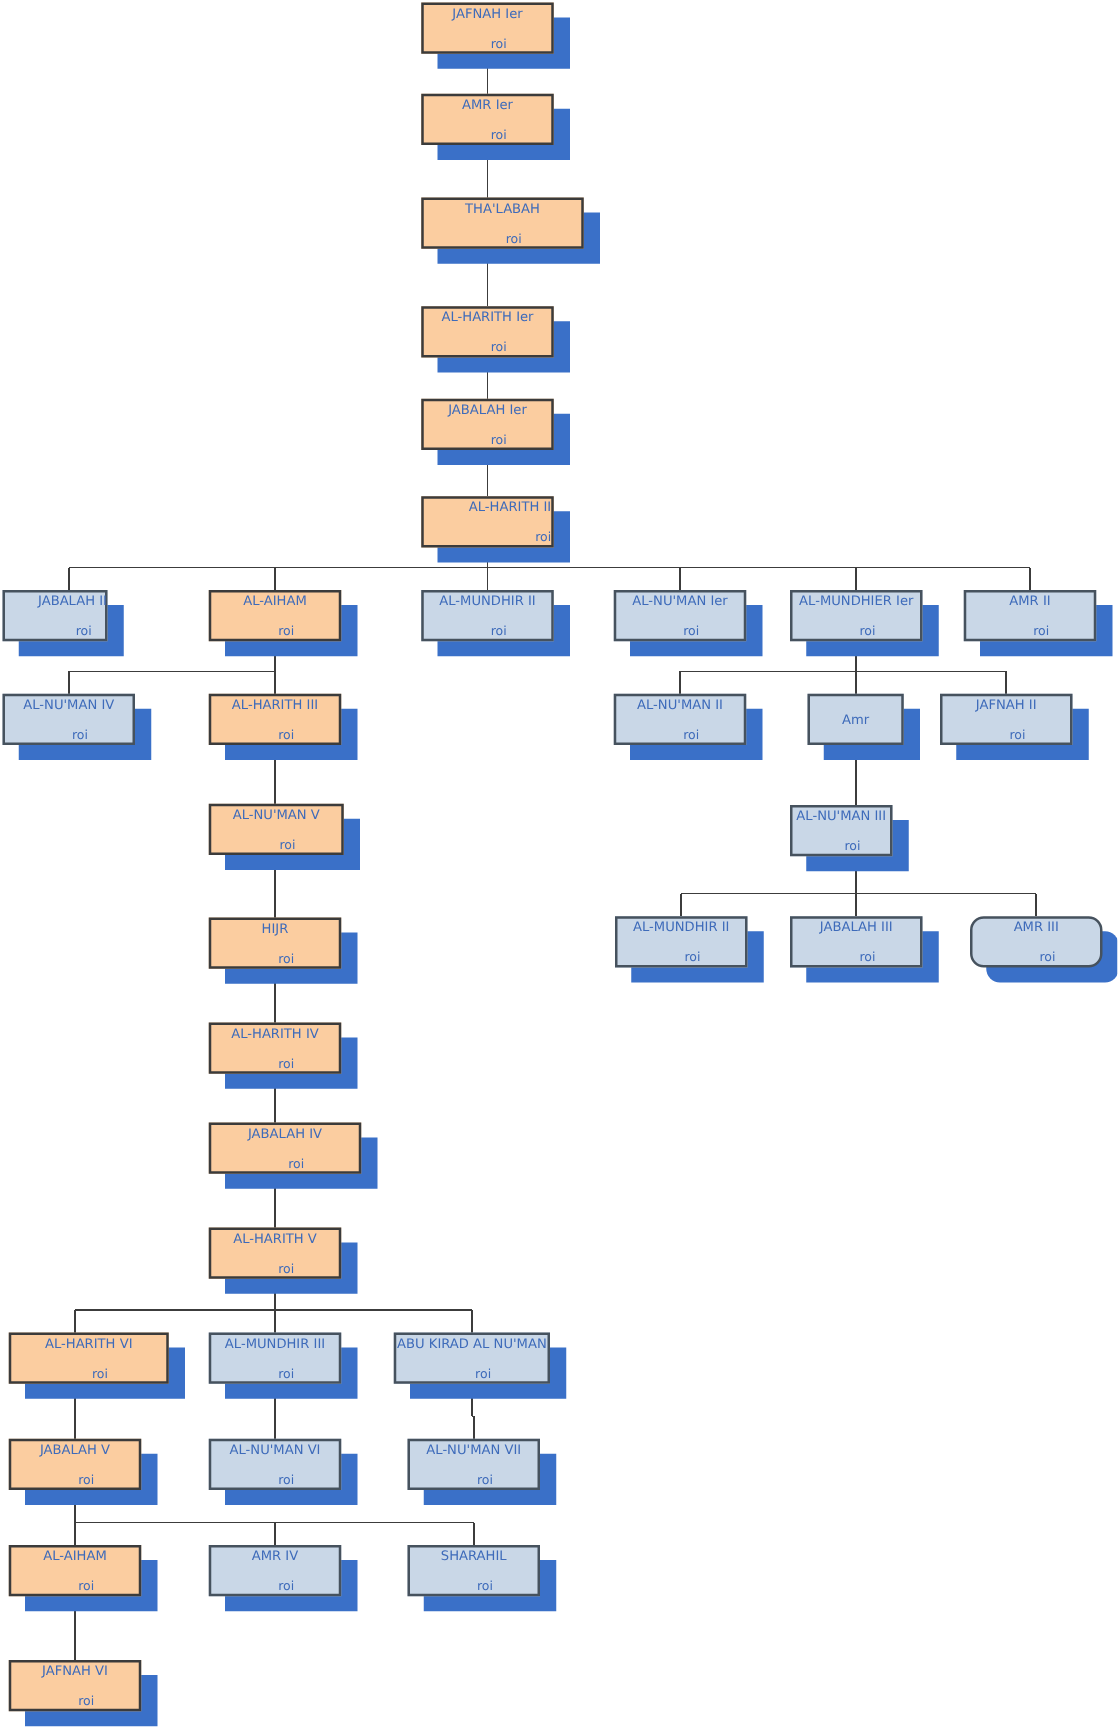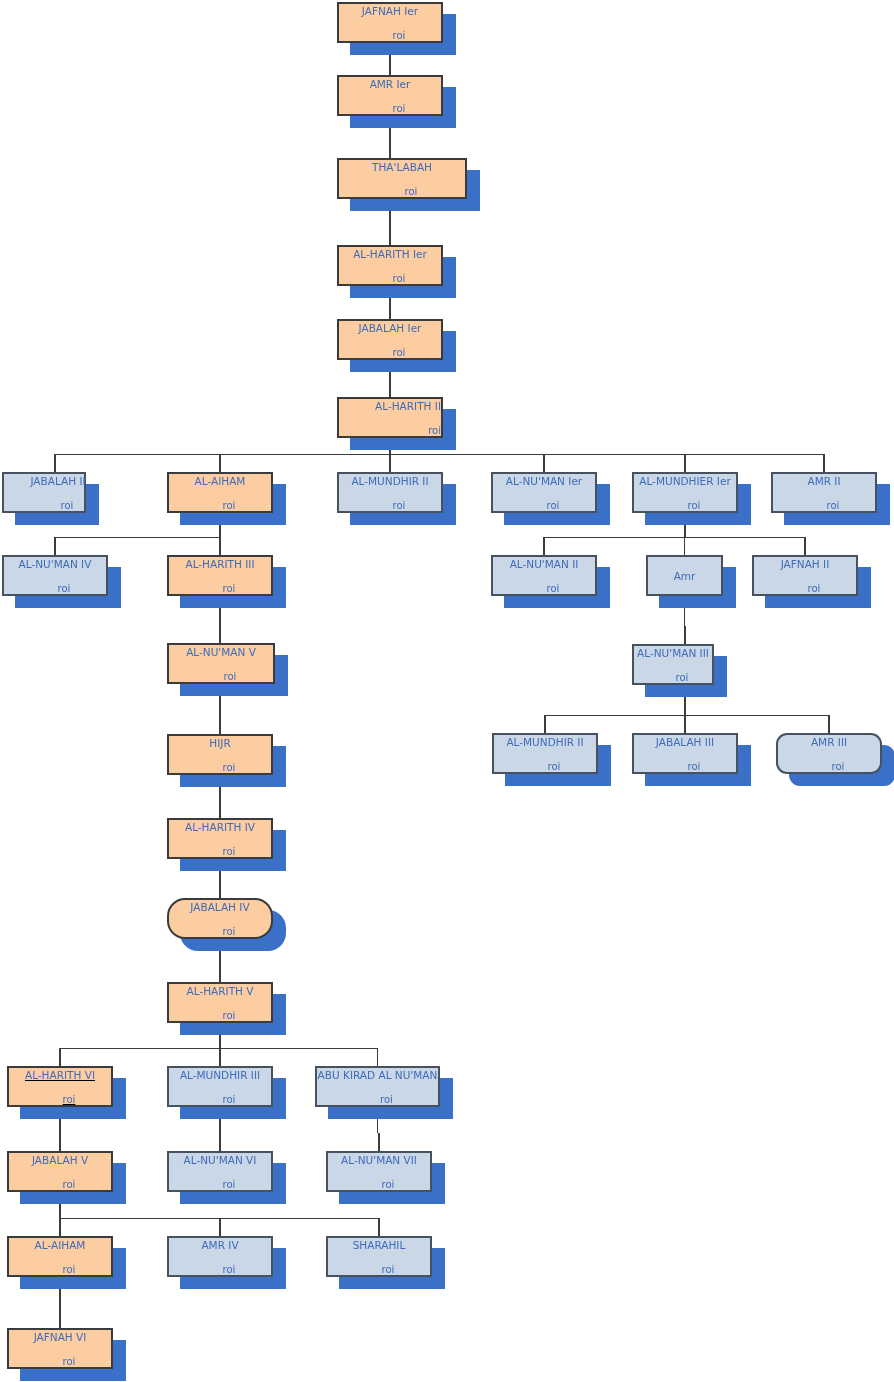--- a/index.html
+++ b/index.html
@@ -209,29 +209,29 @@
         <span class="node-subtitle">roi</span>
       </div>
       <div class="node plain" style="left: 776px; top: 733px; width: 106px; border-radius: 11px;">
         <span class="node-label">AMR III</span>
         <span class="node-subtitle">roi</span>
       </div>
       <div class="node royal" style="left: 167px; top: 818px; width: 106px;">
         <span class="node-label">AL-HARITH IV</span>
         <span class="node-subtitle">roi</span>
       </div>
-      <div class="node royal" style="left: 167px; top: 898px; width: 106px; border-radius: 18px;">
+      <div class="node royal" style="left: 167px; top: 898px; width: 122px;">
         <span class="node-label">JABALAH IV</span>
         <span class="node-subtitle">roi</span>
       </div>
       <div class="node royal" style="left: 167px; top: 982px; width: 106px;">
         <span class="node-label">AL-HARITH V</span>
         <span class="node-subtitle">roi</span>
       </div>
-      <div class="node royal" style="left: 7px; top: 1066px; width: 106px; text-decoration: underline;">
+      <div class="node royal" style="left: 7px; top: 1066px; width: 128px;">
         <span class="node-label">AL-HARITH VI</span>
         <span class="node-subtitle">roi</span>
       </div>
       <div class="node plain" style="left: 167px; top: 1066px; width: 106px;">
         <span class="node-label">AL-MUNDHIR III</span>
         <span class="node-subtitle">roi</span>
       </div>
       <div class="node plain" style="left: 315px; top: 1066px; width: 125px;">
         <span class="node-label">ABU KIRAD AL NU'MAN</span>
         <span class="node-subtitle">roi</span>

